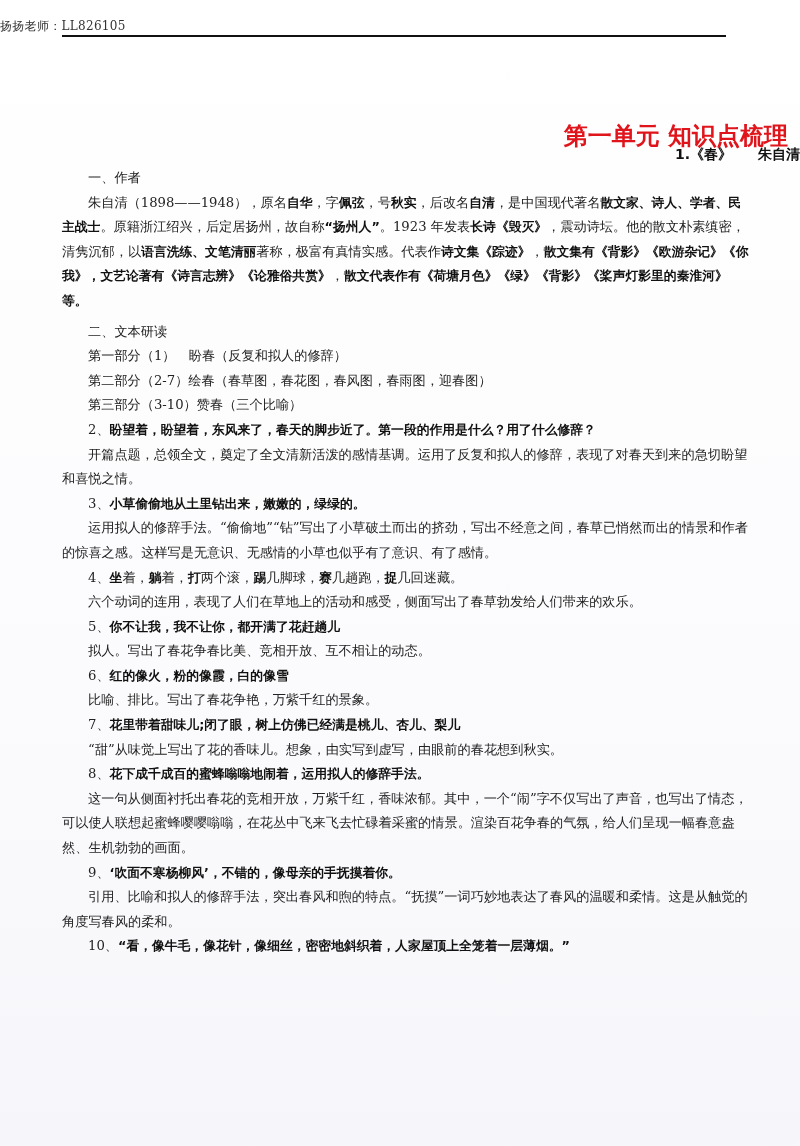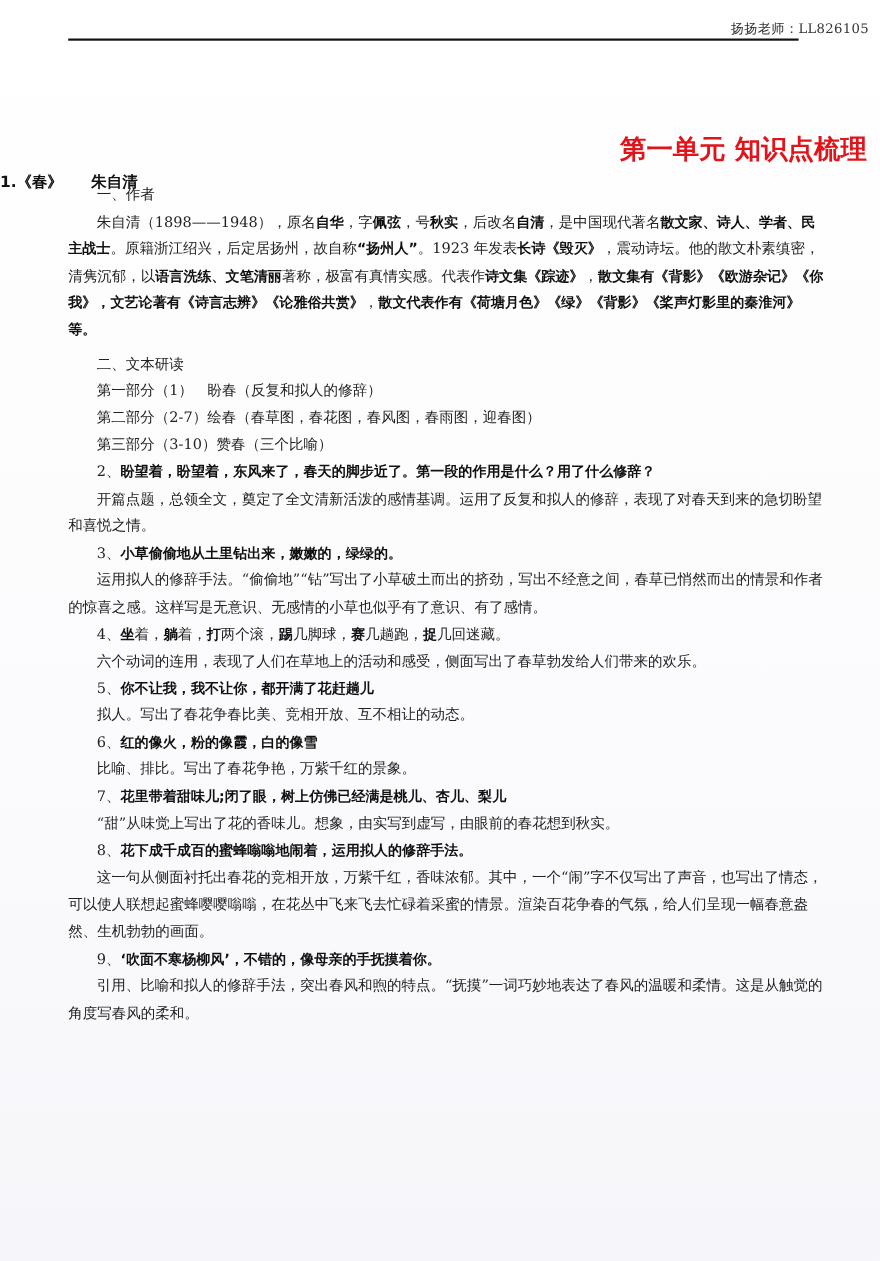--- a/index.html
+++ b/index.html
@@ -11,34 +11,34 @@
   }
   .page {
     position: relative;
     width: 800px; height: 1146px;
     background: linear-gradient(180deg, #ffffff 0%, #fbfbfd 60%, #f6f6fa 100%);
     border-radius: 0 0 10px 0;
     box-sizing: border-box;
   }
   .header-text {
     position: absolute; left: 0; top: 18px; width: 790px;
-    text-align: right; font-size: 12px; color: #333; letter-spacing: 0.3px;
+    text-align: left; font-size: 12px; color: #333; letter-spacing: 0.3px;
   }
   .header-rule {
     position: absolute; left: 62px; top: 35px; width: 664px; height: 2px;
     background: #111;
   }
   .unit-title {
     position: absolute; left: 0; top: 120px; width: 788px;
     text-align: right; color: #e0141b; font-weight: bold; font-size: 24px;
     font-family: "DejaVu Sans", sans-serif;
   }
   .lesson-title {
-    position: absolute; left: 0; top: 157px; width: 800px;
-    text-align: left; font-weight: bold; font-size: 14px; color: #111;
+    position: absolute; left: 0; top: 146px; width: 800px;
+    text-align: right; font-weight: bold; font-size: 14px; color: #111;
     font-family: "DejaVu Sans", sans-serif;
   }
   .lesson-title .gap { display: inline-block; width: 26px; }
   .content {
     position: absolute; left: 62px; top: 166px; width: 690px;
     font-size: 13.2px; line-height: 24.6px;
   }
   .content p { margin: 0; }
   .indent { text-indent: 26px; }
   .pad { padding-left: 26px; }
@@ -90,15 +90,16 @@
 
     <p class="pad"><span>7、</span><b>花里带着甜味儿;闭了眼，树上仿佛已经满是桃儿、杏儿、梨儿</b></p>
     <p class="pad">“甜”从味觉上写出了花的香味儿。想象，由实写到虚写，由眼前的春花想到秋实。</p>
 
     <p class="pad"><span>8、</span><b>花下成千成百的蜜蜂嗡嗡地闹着，运用拟人的修辞手法。</b></p>
     <p class="indent">这一句从侧面衬托出春花的竞相开放，万紫千红，香味浓郁。其中，一个“闹”字不仅写出了声音，也写出了情态，可以使人联想起蜜蜂嘤嘤嗡嗡，在花丛中飞来飞去忙碌着采蜜的情景。渲染百花争春的气氛，给人们呈现一幅春意盎然、生机勃勃的画面。</p>
 
     <p class="pad"><span>9、</span><b>‘吹面不寒杨柳风’，不错的，像母亲的手抚摸着你。</b></p>
     <p class="indent">引用、比喻和拟人的修辞手法，突出春风和煦的特点。“抚摸”一词巧妙地表达了春风的温暖和柔情。这是从触觉的角度写春风的柔和。</p>
 
+    <p class="pad"><span>10、</span><b>“看，像牛毛，像花针，像细丝，密密地斜织着，人家屋顶上全笼着一层薄烟。”</b></p>
 
   </div>
 </div>
 
 </body></html>

